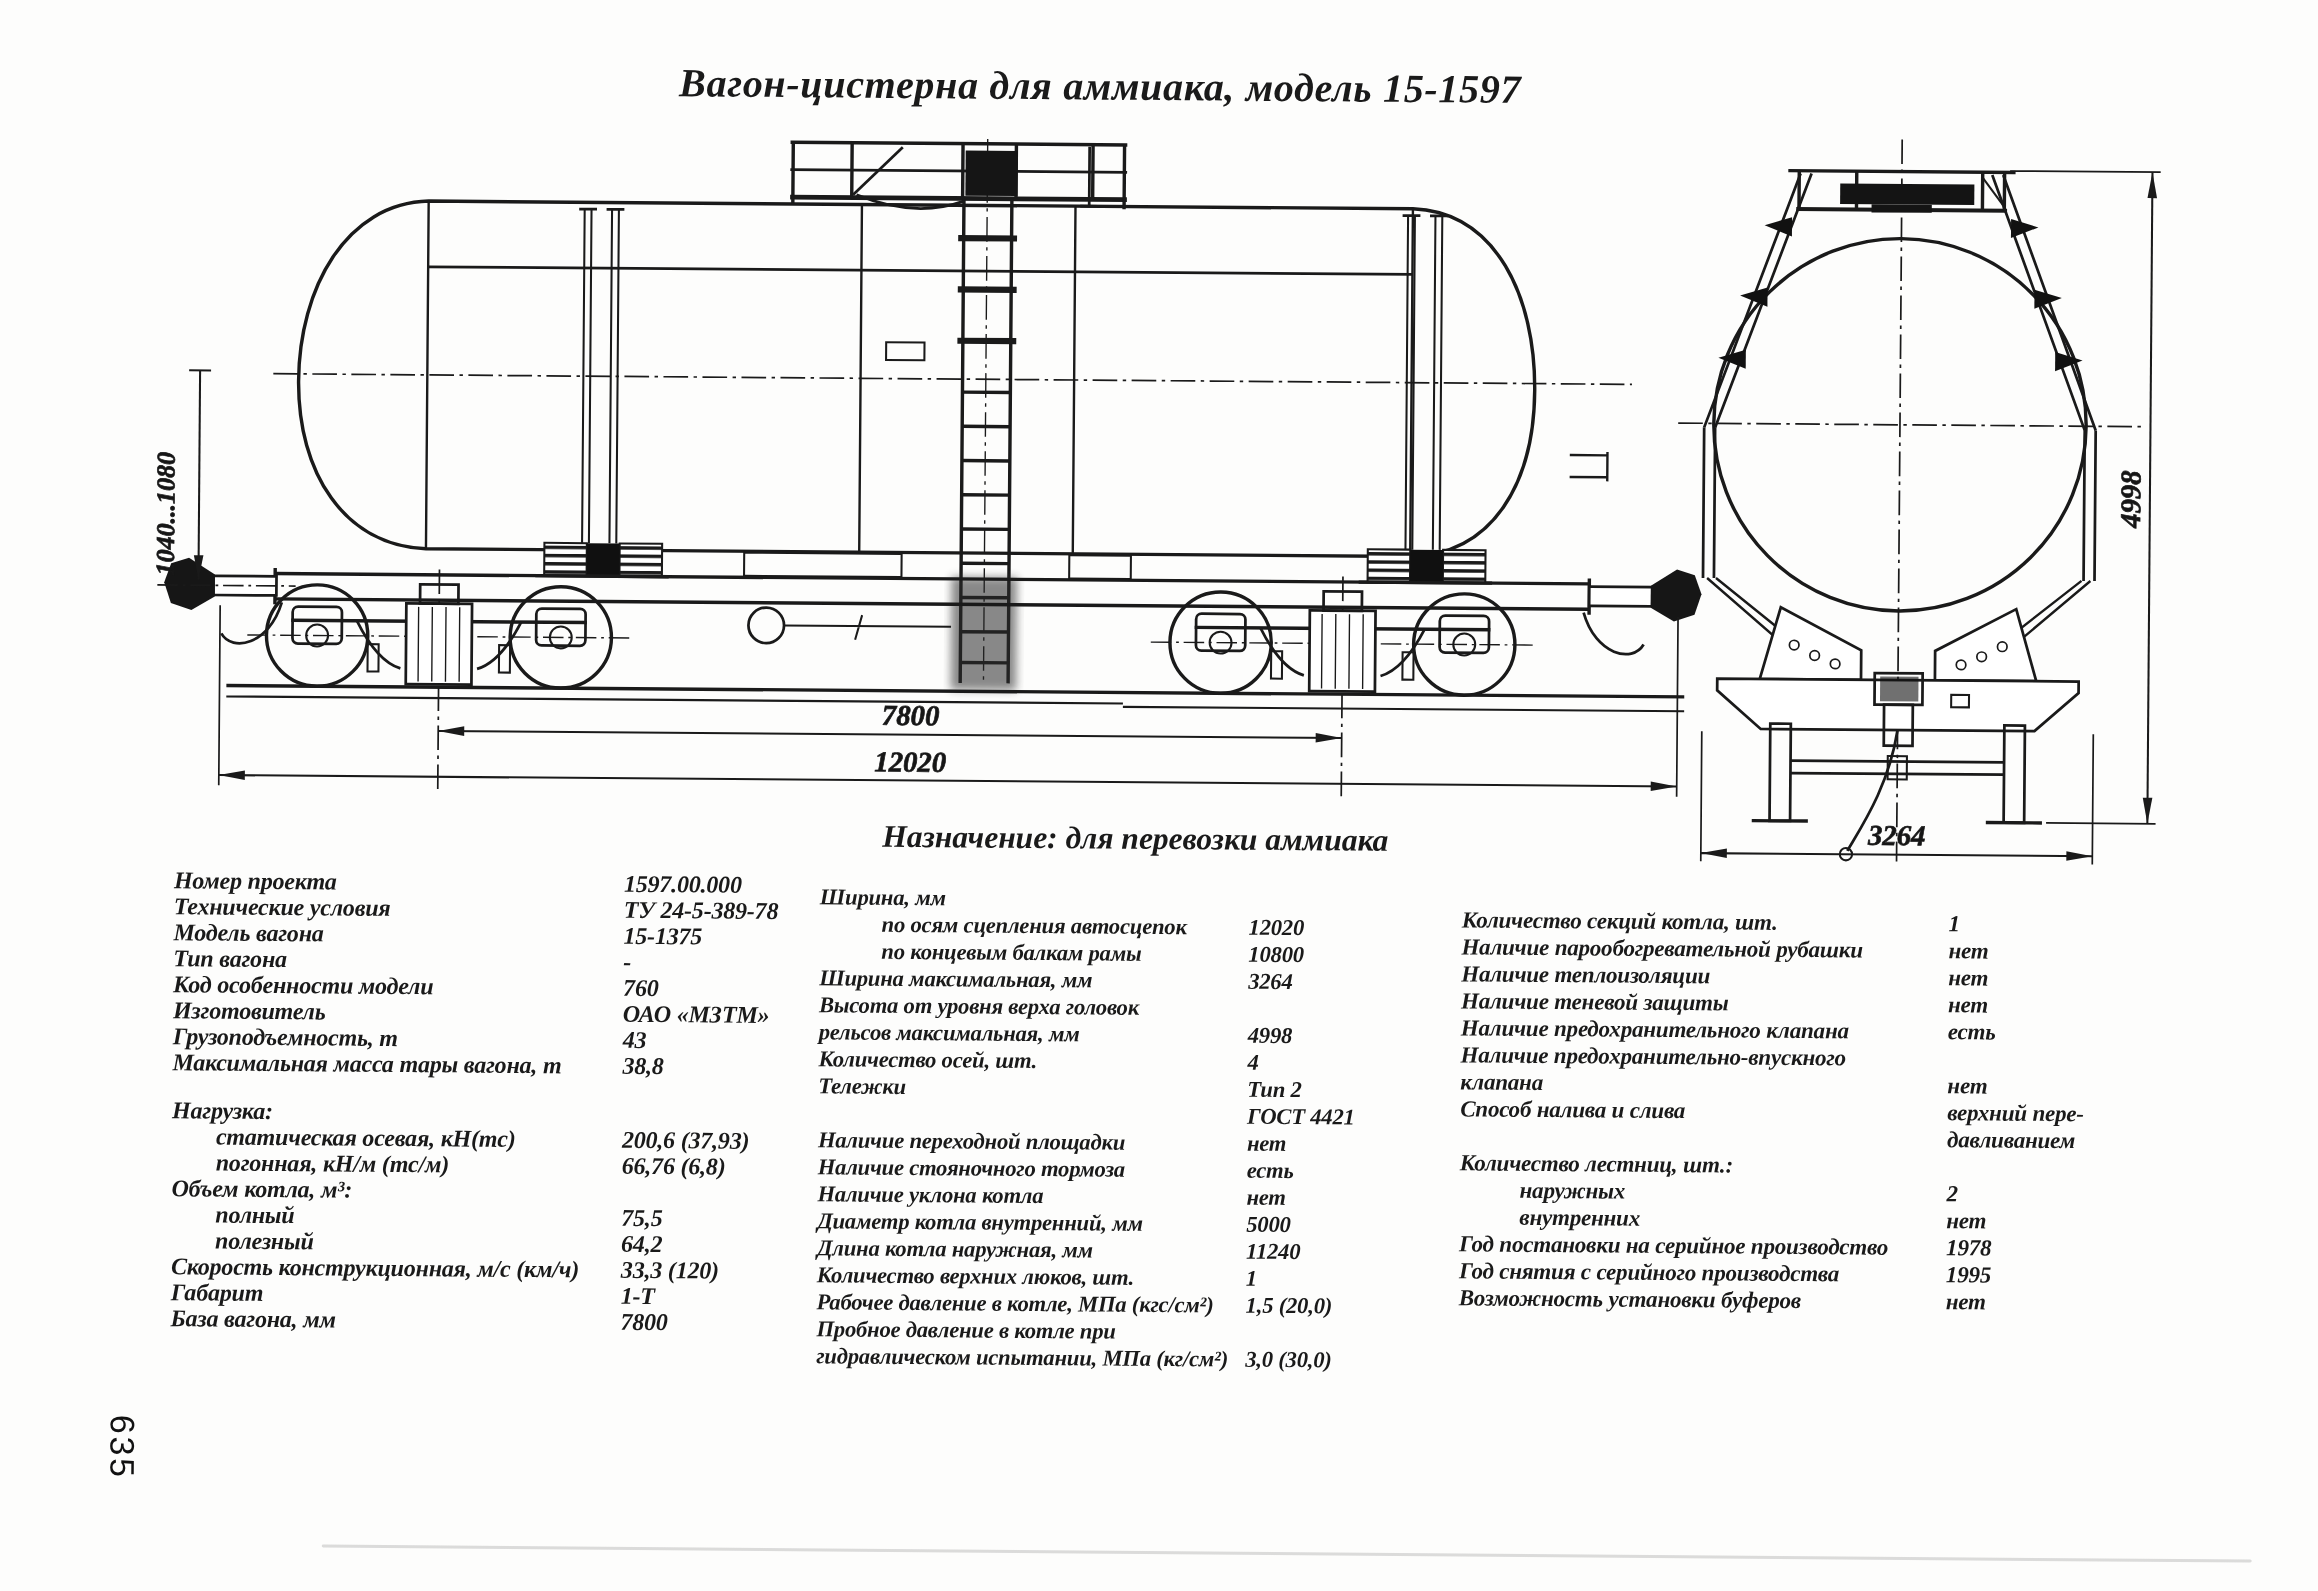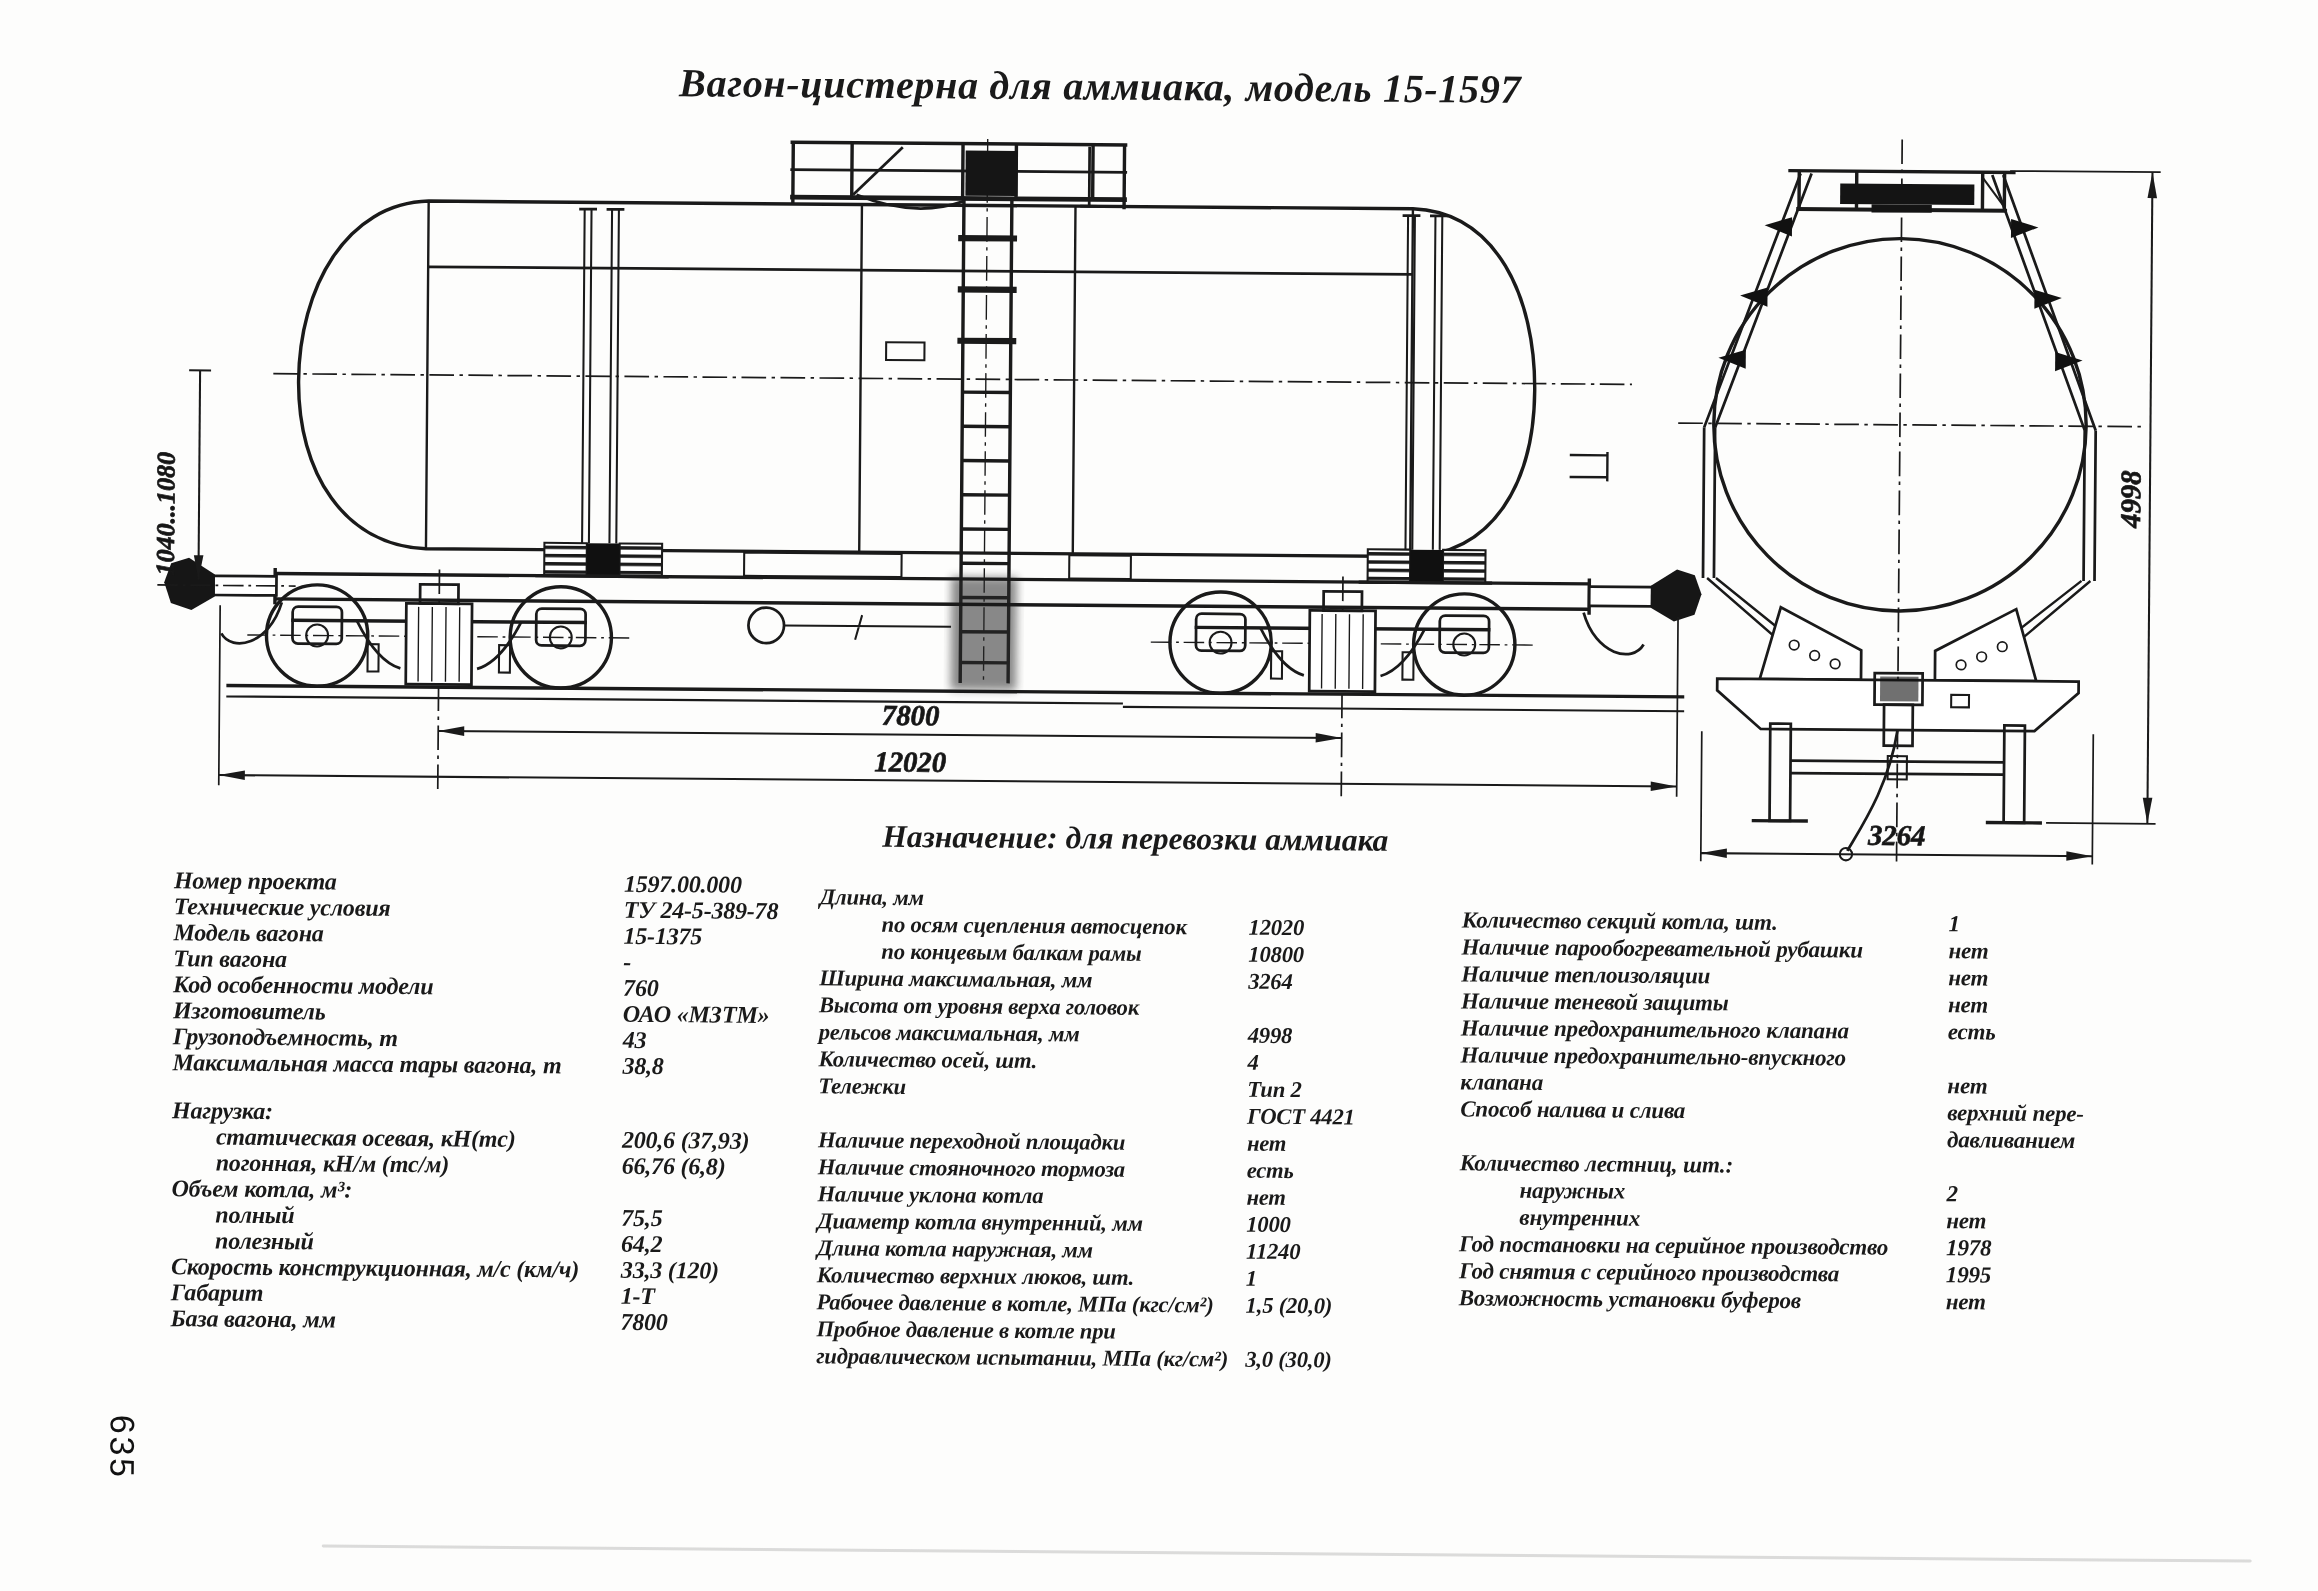--- a/index.html
+++ b/index.html
@@ -338,21 +338,21 @@
           <span class="spec-label">Габарит</span>
           <span class="spec-value">1-Т</span>
         </div>
         <div class="spec-row">
           <span class="spec-label">База вагона, мм</span>
           <span class="spec-value">7800</span>
         </div>
       </div>
   <div class="spec-col" id="spec-col-2">
         <div class="spec-row">
-          <span class="spec-label">Длина, мм</span>
+          <span class="spec-label">Ширина, мм</span>
           <span class="spec-value"></span>
         </div>
         <div class="spec-row">
           <span class="spec-label ind1">по осям сцепления автосцепок</span>
           <span class="spec-value">12020</span>
         </div>
         <div class="spec-row">
           <span class="spec-label ind1">по концевым балкам рамы</span>
           <span class="spec-value">10800</span>
         </div>
@@ -387,21 +387,21 @@
         <div class="spec-row">
           <span class="spec-label">Наличие стояночного тормоза</span>
           <span class="spec-value">есть</span>
         </div>
         <div class="spec-row">
           <span class="spec-label">Наличие уклона котла</span>
           <span class="spec-value">нет</span>
         </div>
         <div class="spec-row">
           <span class="spec-label">Диаметр котла внутренний, мм</span>
-          <span class="spec-value">1000</span>
+          <span class="spec-value">5000</span>
         </div>
         <div class="spec-row">
           <span class="spec-label">Длина котла наружная, мм</span>
           <span class="spec-value">11240</span>
         </div>
         <div class="spec-row">
           <span class="spec-label">Количество верхних люков, шт.</span>
           <span class="spec-value">1</span>
         </div>
         <div class="spec-row">

